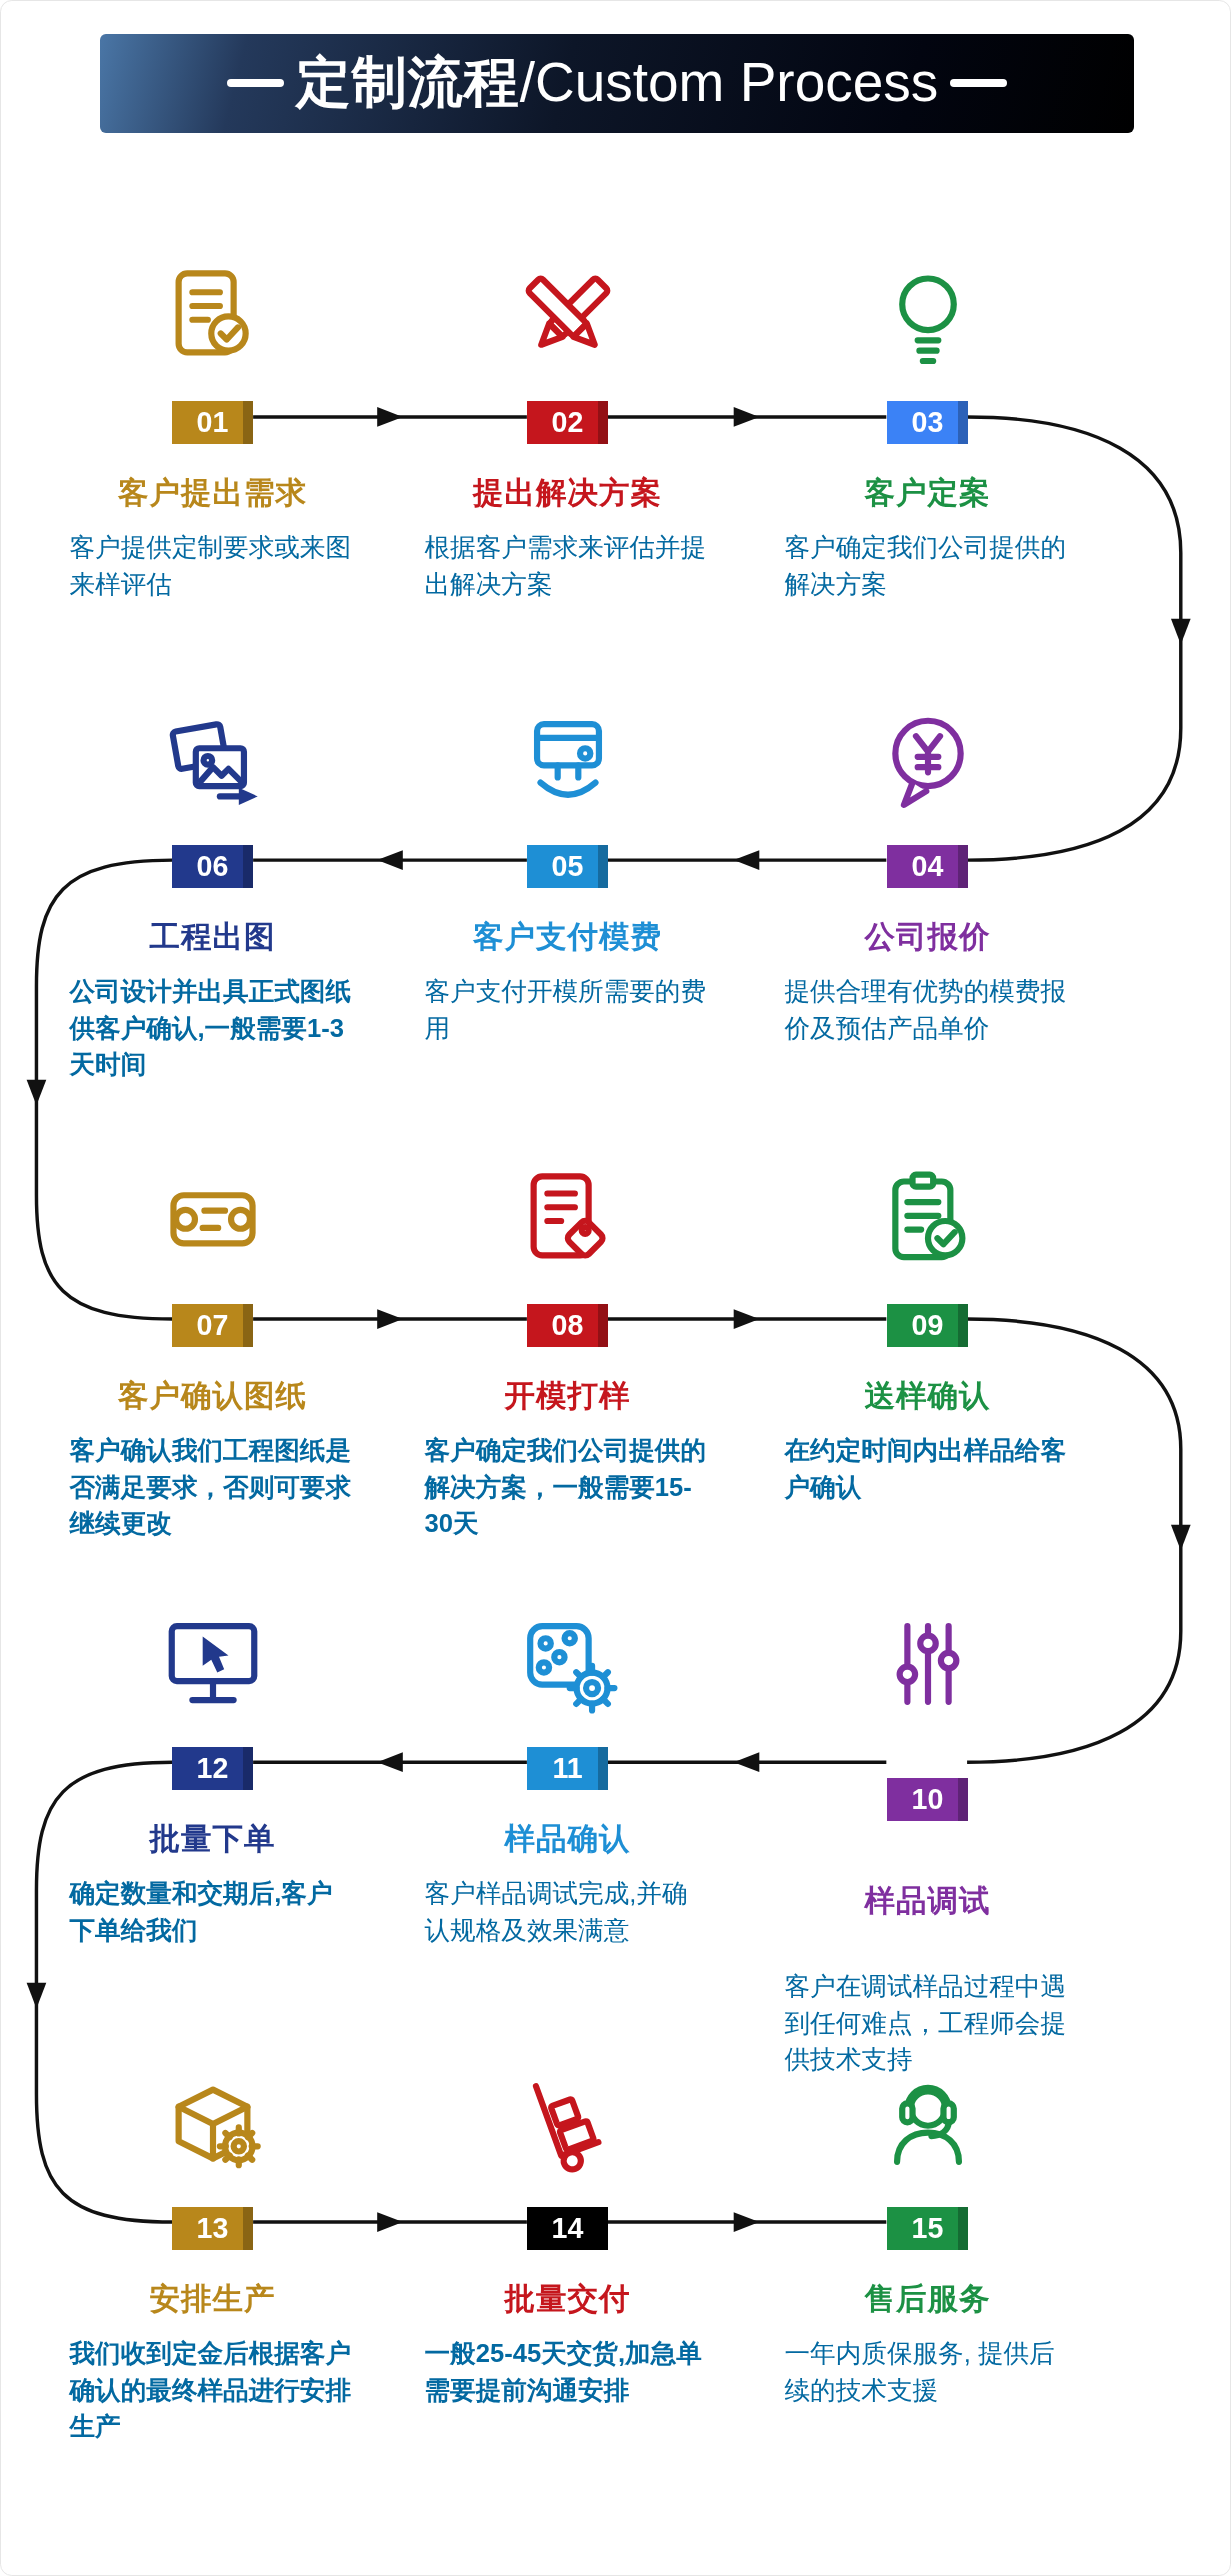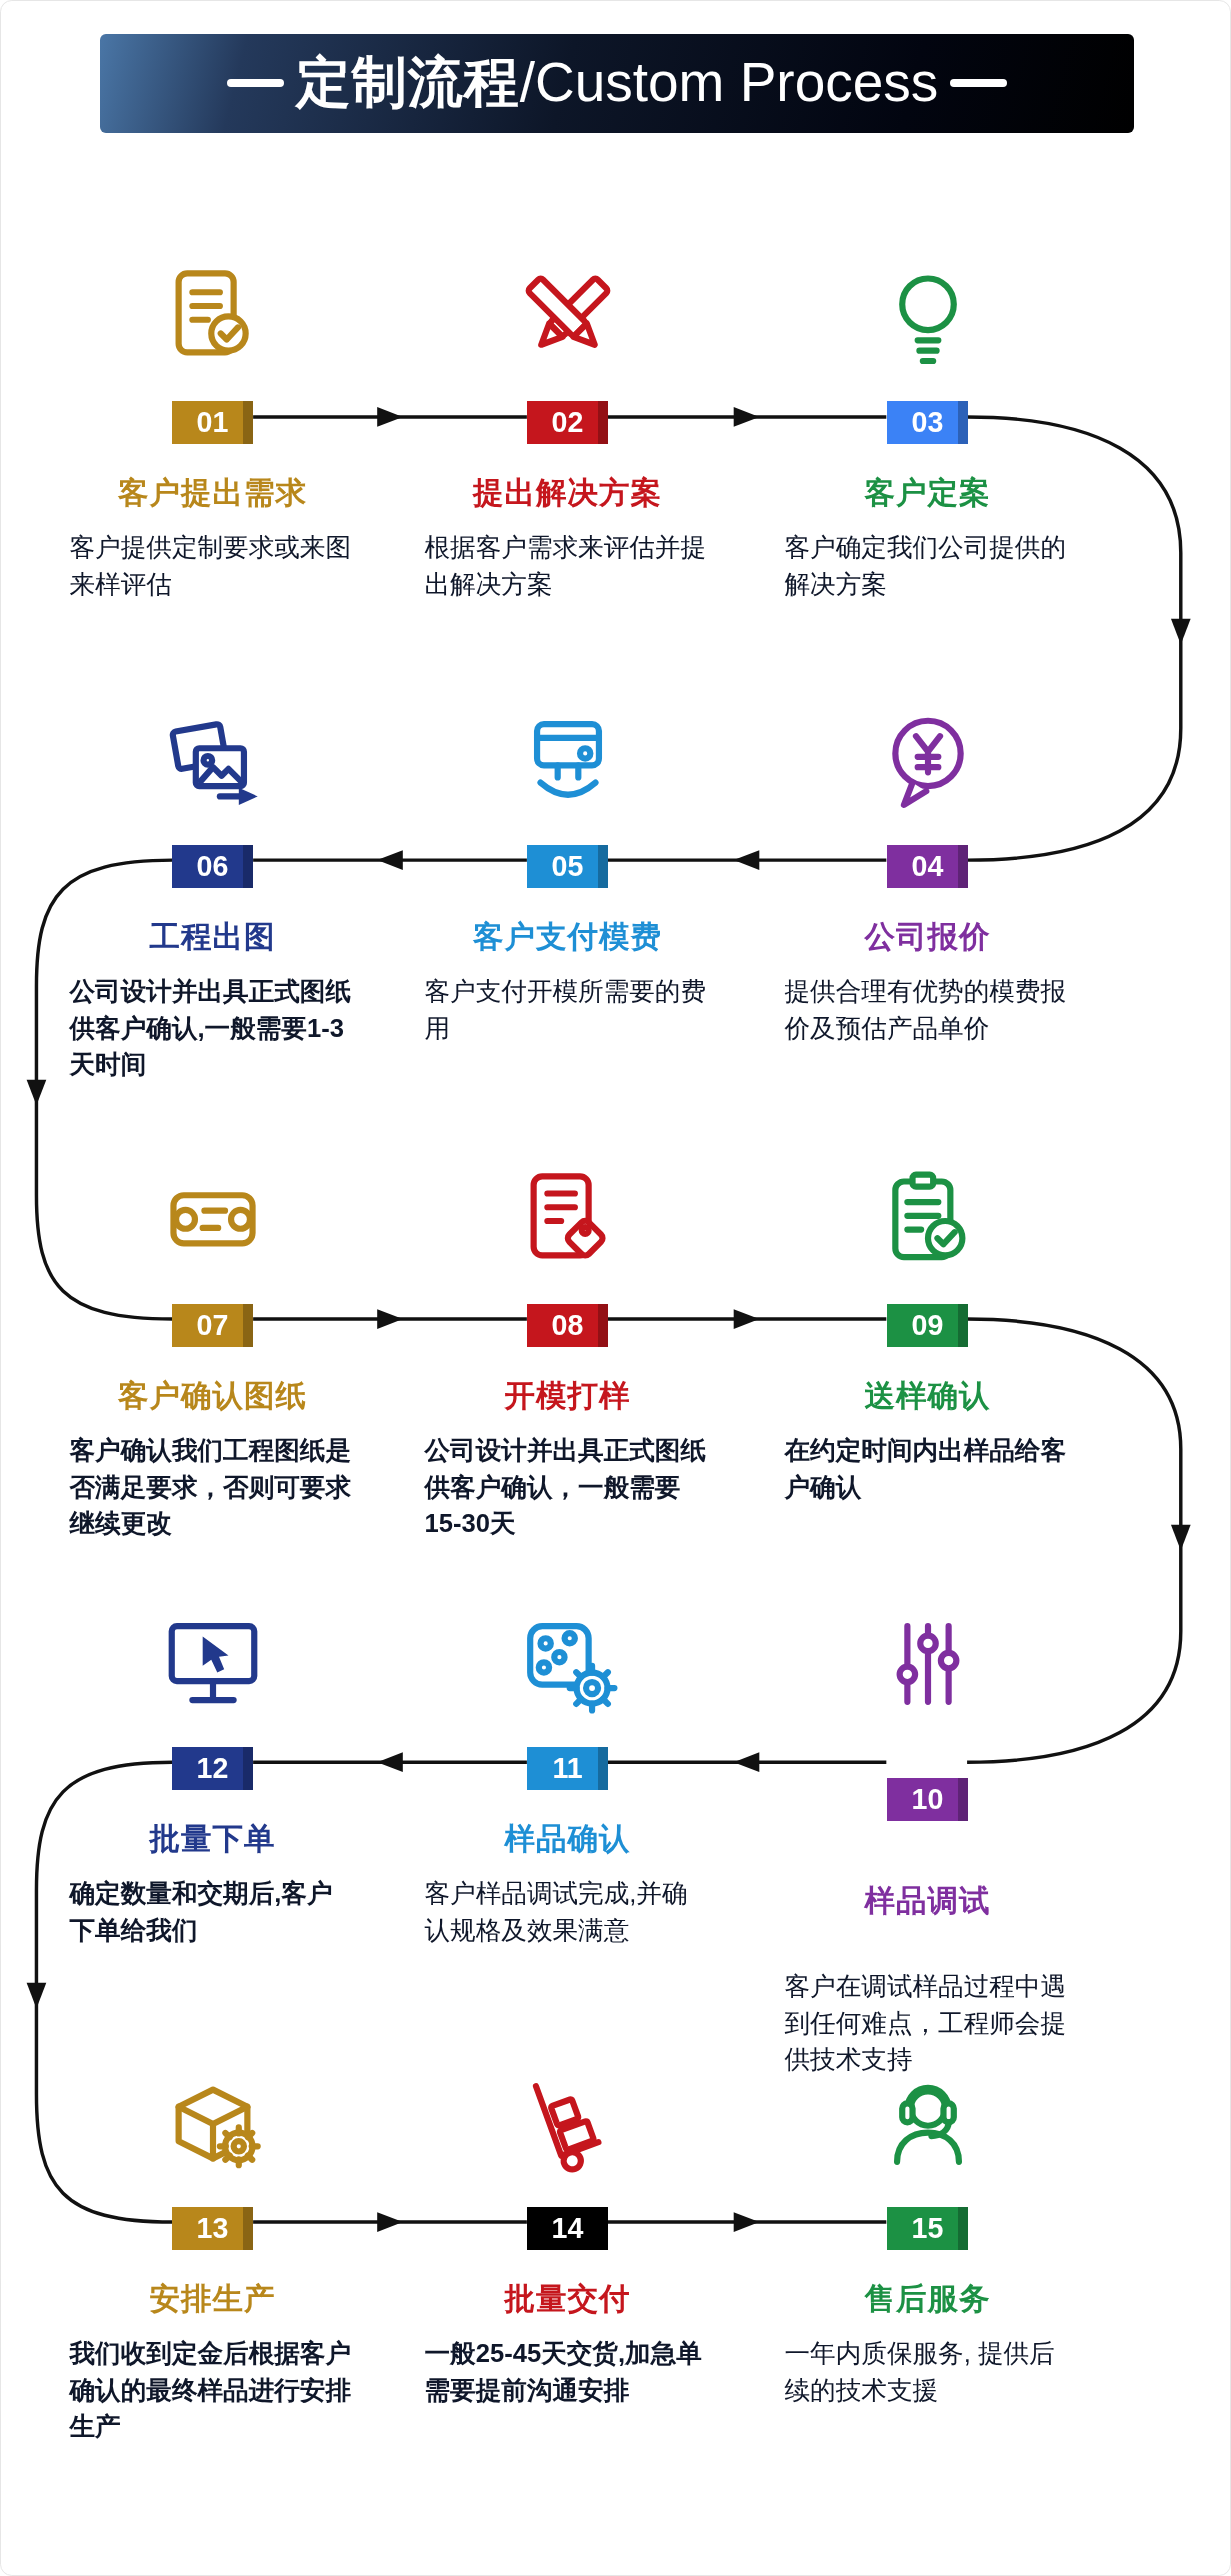--- a/index.html
+++ b/index.html
@@ -22,21 +22,21 @@
   .connectors { position:absolute; left:0; top:0; width:1231px; height:2576px; pointer-events:none; }
 
   .step { position:absolute; width:355px; display:flex; flex-direction:column; align-items:center; }
   .icon-wrap { height:148px; display:flex; align-items:center; justify-content:center; }
   .icon { width:110px; height:110px; fill:none; stroke:currentColor; stroke-width:3.6;
           stroke-linecap:round; stroke-linejoin:round; }
   .badge { position:relative; margin-top:9px; width:81px; height:43px; display:flex;
            align-items:center; justify-content:center; color:#fff; font-size:28.6px; font-weight:700; }
   .badge::after { content:""; position:absolute; right:0; top:0; bottom:0; width:9.9px; background:rgba(0,0,0,.25); }
   .title { margin-top:33px; font-size:30.5px; font-weight:700; line-height:1; letter-spacing:1px; }
-  .desc { margin-top:21.7px; width:286px; font-size:25.6px; line-height:1.42; color:#0f172a; text-align:left; }
+  .desc { margin-top:21.7px; width:286px; font-size:25.6px; line-height:1.42; color:#0369a1; text-align:left; }
   .desc.bold { font-weight:700; }
 
   .hidden-symbols { position:absolute; width:0; height:0; overflow:hidden; }
 </style>
 </head>
 <body>
 
 <svg class="hidden-symbols" aria-hidden="true">
   <defs>
     <symbol id="ic-doc-check" viewBox="0 0 64 64">
@@ -275,21 +275,21 @@
       <div class="step" style="left: 389px; top: 1146px; color: rgb(197, 22, 29);">
     <div class="icon-wrap">
       <svg class="icon" viewBox="0 0 64 64">
             <use href="#ic-doc-tag" xlink:href="#ic-doc-tag"></use>
           </svg>
     </div>
     <div class="badge" style="background: rgb(197, 22, 29);">
           <span class="badge-num">08</span>
         </div>
     <div class="title">开模打样</div>
-    <div class="desc bold">公司设计并出具正式图纸供客户确认，一般需要15-30天</div>
+    <div class="desc bold">客户确定我们公司提供的解决方案，一般需要15-30天</div>
   </div>
       <div class="step" style="left: 749px; top: 1146px; color: rgb(28, 145, 68);">
     <div class="icon-wrap">
       <svg class="icon" viewBox="0 0 64 64">
             <use href="#ic-clipboard-check" xlink:href="#ic-clipboard-check"></use>
           </svg>
     </div>
     <div class="badge" style="background: rgb(28, 145, 68);">
           <span class="badge-num">09</span>
         </div>

